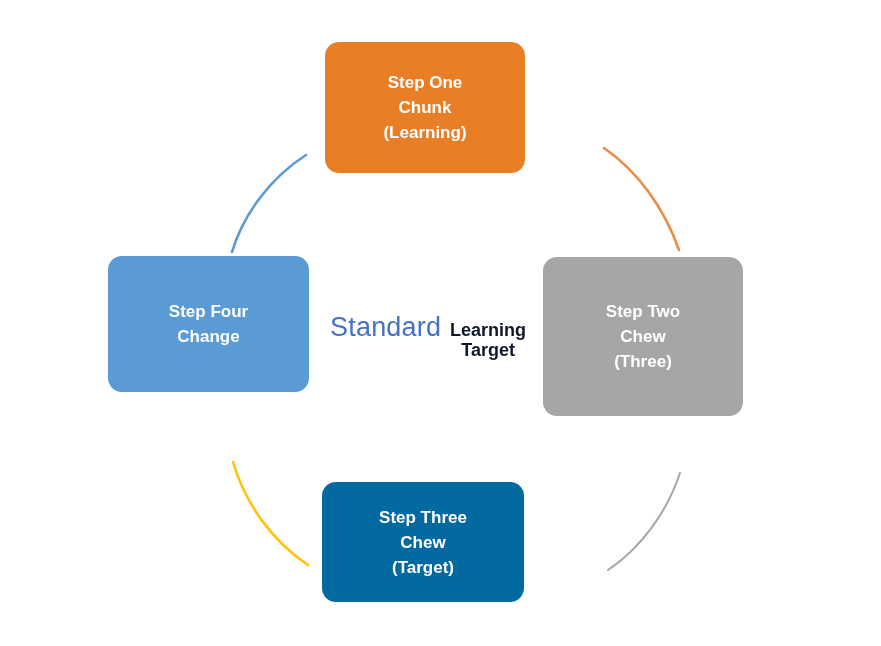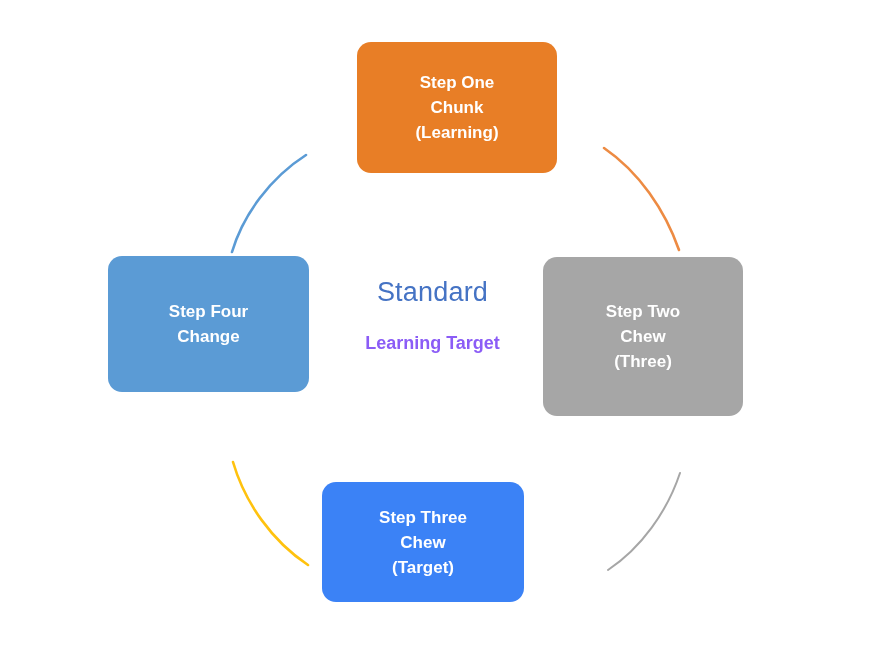--- a/index.html
+++ b/index.html
@@ -42,66 +42,65 @@
     display: block;
     padding: 4px 2px;
     white-space: nowrap;
   }
   #box-step-one {
     left: 325px;
     top: 42px;
     width: 200px;
     height: 131px;
     background: #E87E26;
-    margin-left: 32px;
   }
   #box-step-two {
     left: 543px;
     top: 257px;
     width: 200px;
     height: 159px;
     background: #A6A6A6;
   }
   #box-step-three {
     left: 322px;
     top: 482px;
     width: 202px;
     height: 120px;
-    background: #3b82f6;
+    background: #0369a1;
   }
   #box-step-four {
     left: 108px;
     top: 256px;
     width: 201px;
     height: 136px;
     background: #5B9BD5;
   }
   #center-text {
     position: absolute;
     left: 330px;
     top: 278px;
     width: 205px;
     height: 100px;
     display: flex;
-    flex-direction: column;
+    flex-direction: row;
     align-items: center;
     justify-content: flex-start;
     text-align: center;
   }
   #center-primary {
     font-size: 27px;
     color: #4573C4;
     font-weight: normal;
     letter-spacing: 0.2px;
     line-height: 1.1;
   }
   #center-secondary {
     margin-top: 26px;
     font-size: 18px;
-    color: #8b5cf6;
+    color: #0f172a;
     font-weight: bold;
     line-height: 1.1;
   }
 </style>
 </head>
 <body>
 
 <div id="canvas">
 
   <svg class="arc-layer" viewBox="0 0 881 646" xmlns="http://www.w3.org/2000/svg">

